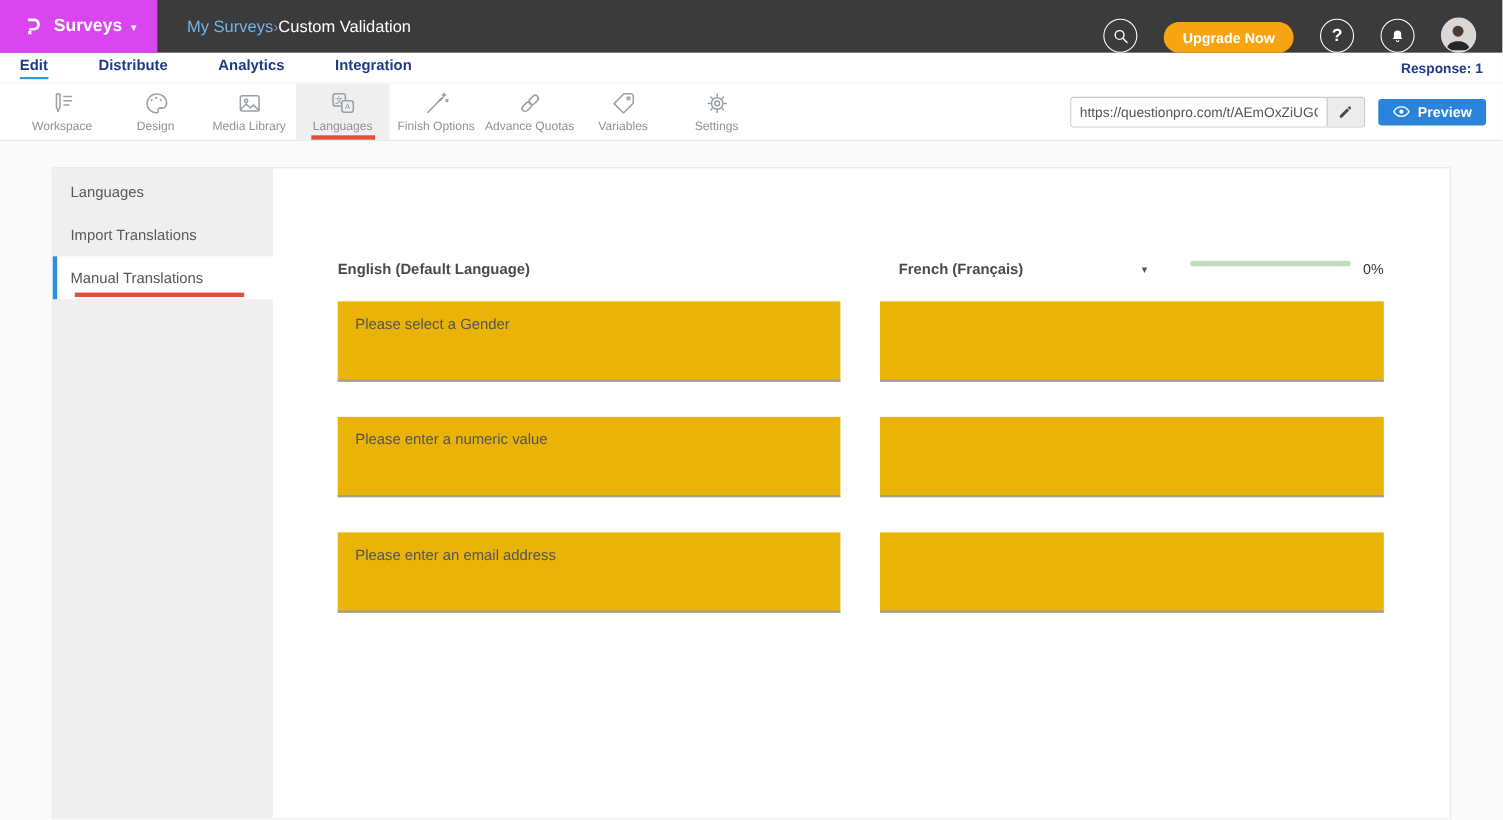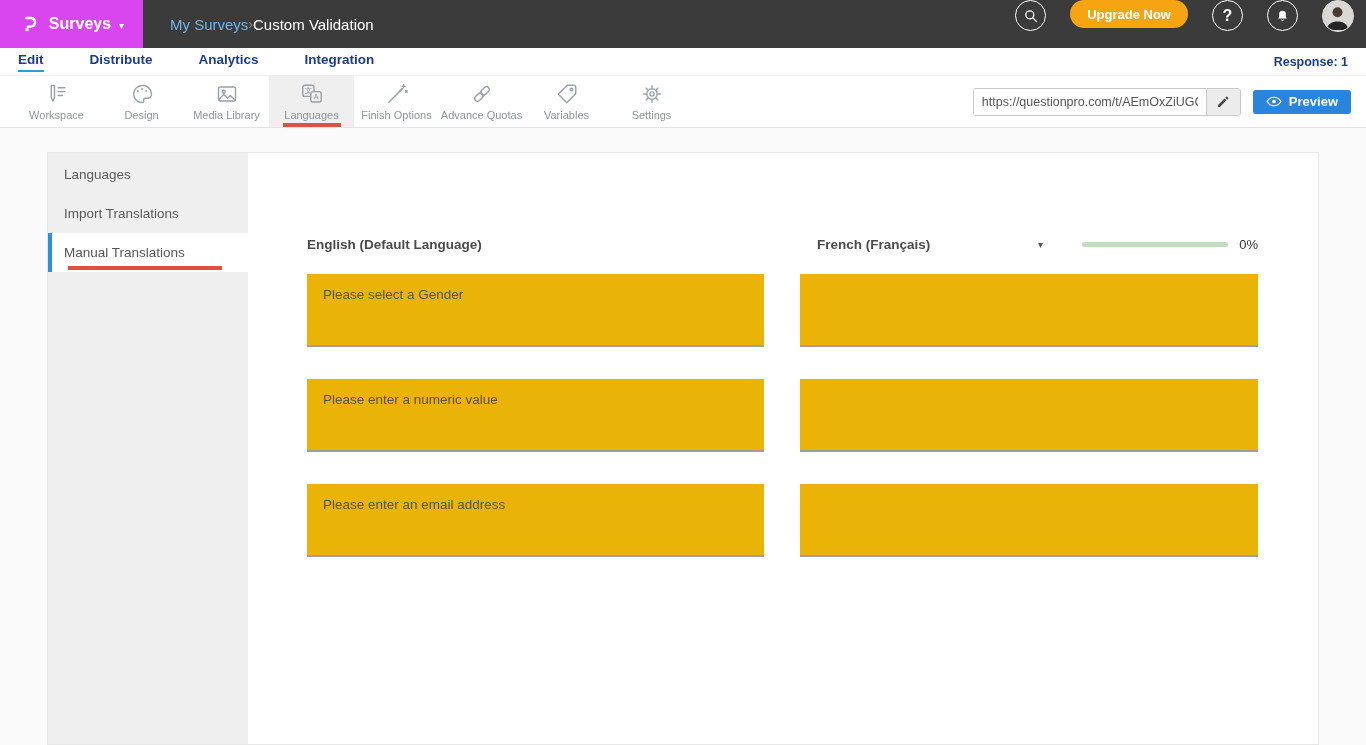--- a/index.html
+++ b/index.html
@@ -9,21 +9,21 @@
 
   
   .topbar { height: 48px; background: #3b3b3b; display: flex; align-items: stretch; }
   .logo-area { width: 143px; background: #d946ef; display: flex; align-items: center; justify-content: center; gap: 8px; cursor: pointer; }
   .logo-area .menu-label { color: #fff; font-size: 16px; font-weight: 600; }
   .logo-area .caret { color: #fff; font-size: 10px; margin-top: 2px; }
   .breadcrumb { display: flex; align-items: center; padding-left: 27px; }
   .breadcrumb .parent { color: #72b3ea; font-size: 15px; cursor: pointer; }
   .breadcrumb .sep { color: #8a8a8a; font-size: 14px; }
   .breadcrumb .current { color: #ffffff; font-size: 15px; }
-  .topbar-right { margin-left: auto; display: flex; align-items: flex-start; gap: 24px; padding-right: 12px; }
+  .topbar-right { margin-left: auto; display: flex; align-items: flex-end; gap: 24px; padding-right: 24px; }
   .circle-btn { width: 31px; height: 31px; border: 1.5px solid #fff; border-radius: 50%; display: flex; align-items: center; justify-content: center; color: #fff; cursor: pointer; flex: 0 0 auto; }
   .circle-btn .q { font-size: 16px; font-weight: 700; }
   .upgrade-btn { height: 28px; padding: 0 17px; background: #f7a413; border: none; border-radius: 14px; color: #fff; font-size: 13px; font-weight: 700; font-family: inherit; cursor: pointer; }
   .avatar { width: 32px; height: 32px; border-radius: 50%; overflow: hidden; border: 1.5px solid #ddd; background: #d9d8d4; cursor: pointer; flex: 0 0 auto; }
 
   
   .subnav { height: 28px; background: #fff; display: flex; align-items: center; padding: 0 18px; border-bottom: 1px solid #f1f1f1; }
   .subnav-item { color: #1d3c85; font-size: 13.5px; font-weight: 600; margin-right: 46px; cursor: pointer; padding-bottom: 3px; border-bottom: 2px solid transparent; }
   .subnav-item.active { border-bottom-color: #2d9cdb; }
   .response { margin-left: auto; color: #1d3c85; font-size: 12.5px; font-weight: 600; }
@@ -53,21 +53,21 @@
   .main { flex: 1; padding: 48px 61px 0 59px; min-width: 0; }
   .tabs-row { display: flex; align-items: stretch; border-bottom: 1px solid #e2e2e2; margin: 0 -29px 0 -22px; height: 36px; }
   .tab { position: relative; display: flex; align-items: center; padding: 0 22px; font-size: 14.5px; font-weight: 600; color: #3c4858; cursor: pointer; white-space: nowrap; }
   .tab + .tab { margin-left: 9px; }
   .tab.active { border-bottom: 3px solid #2d9cdb; margin-bottom: -2px; }
   .annotation-box { position: absolute; top: -11px; left: -2px; right: -2px; bottom: -7px; border: 3px solid #e0503f; border-radius: 9px; pointer-events: none; }
 
   .lang-grid { display: grid; grid-template-columns: 457px 458px; column-gap: 36px; }
   .lang-header { margin-top: 36px; align-items: center; }
   .src-label { font-size: 13.5px; font-weight: 700; color: #4a4a4a; }
-  .tgt-cell { display: flex; align-items: center; }
+  .tgt-cell { display: flex; align-items: flex-start; }
   .tgt-select { display: flex; align-items: center; justify-content: space-between; width: 243px; padding-left: 17px; cursor: pointer; }
   .tgt-select .tgt-label { font-size: 13.5px; font-weight: 700; color: #4a4a4a; }
   .tgt-select .caret { font-size: 10px; color: #555; }
   .progress-track { width: 146px; height: 5px; border-radius: 3px; background: #c0ddbf; margin-left: 39px; }
   .percent { margin-left: auto; font-size: 13px; color: #333; }
 
   .row-grid { margin-top: 22px; margin-bottom: 32px; }
   .trans-box { width: 100%; height: 73px; background: #eab308; border: none; border-bottom: 2px solid #9e9e9e; padding: 13px 16px; font-family: inherit; font-size: 13.5px; color: #555; resize: none; outline: none; }
 </style>
 </head>

